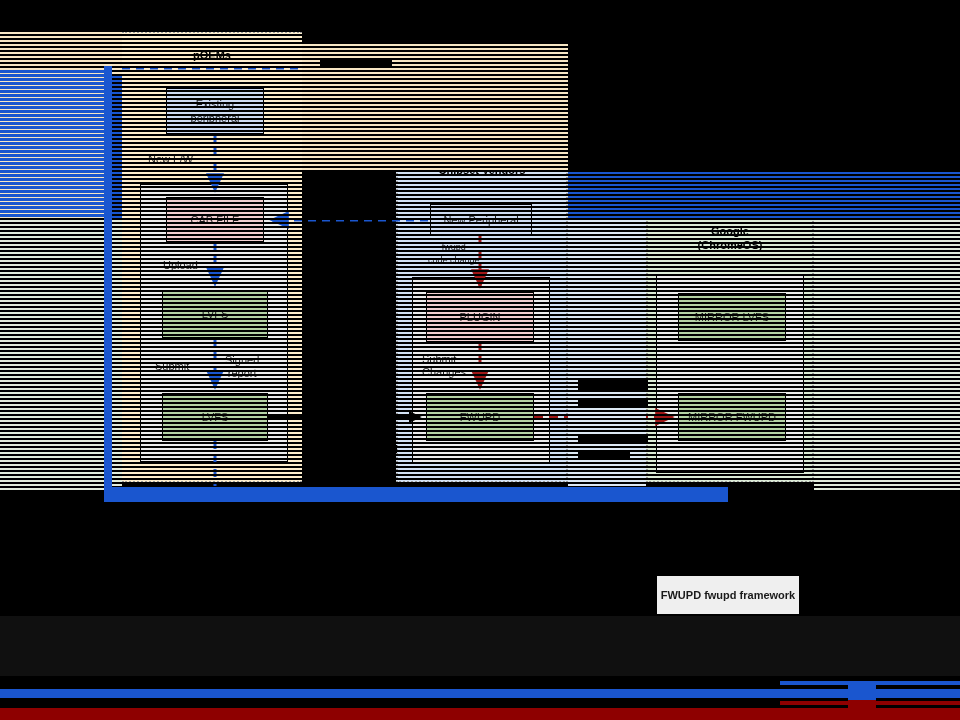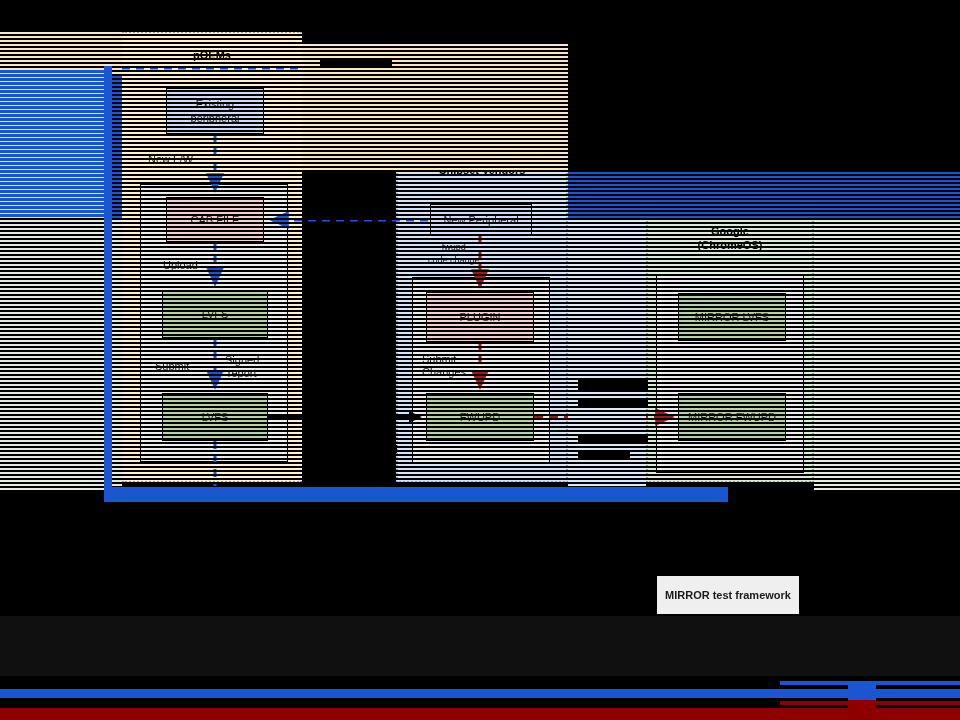--- a/index.html
+++ b/index.html
@@ -106,21 +106,21 @@
   <div class="node n-blue" id="node-existing" style="white-space:pre-line">Existing
 peripheral</div>
   <div class="node n-pink" id="node-cab">CAB FILE</div>
   <div class="node n-green" id="node-lvfs1">LVFS</div>
   <div class="node n-green" id="node-lvfs2">LVFS</div>
   <div class="node n-blue" id="node-newperiph">New Peripheral</div>
   <div class="node n-pink" id="node-plugin">PLUGIN</div>
   <div class="node n-green" id="node-fwupd">FWUPD</div>
   <div class="node n-green" id="node-mirrorlvfs">MIRROR LVFS</div>
   <div class="node n-green" id="node-mirrorfwupd">MIRROR FWUPD</div>
-  <div class="node n-white" id="node-testfw" style="z-index: 20;">MIRROR test framework</div>
+  <div class="node n-white" id="node-testfw" style="z-index: 20;">FWUPD fwupd framework</div>
 
   <div class="elabel" id="lbl-newfw">New F/W</div>
   <div class="elabel" id="lbl-upload">Upload</div>
   <div class="elabel" id="lbl-submit">Submit</div>
   <div class="elabel" id="lbl-signed">Signed
 report</div>
   <div class="elabel" id="lbl-fwupdcode">fwupd
 code change</div>
   <div class="elabel" id="lbl-submitchg">Submit
 Changes</div>

